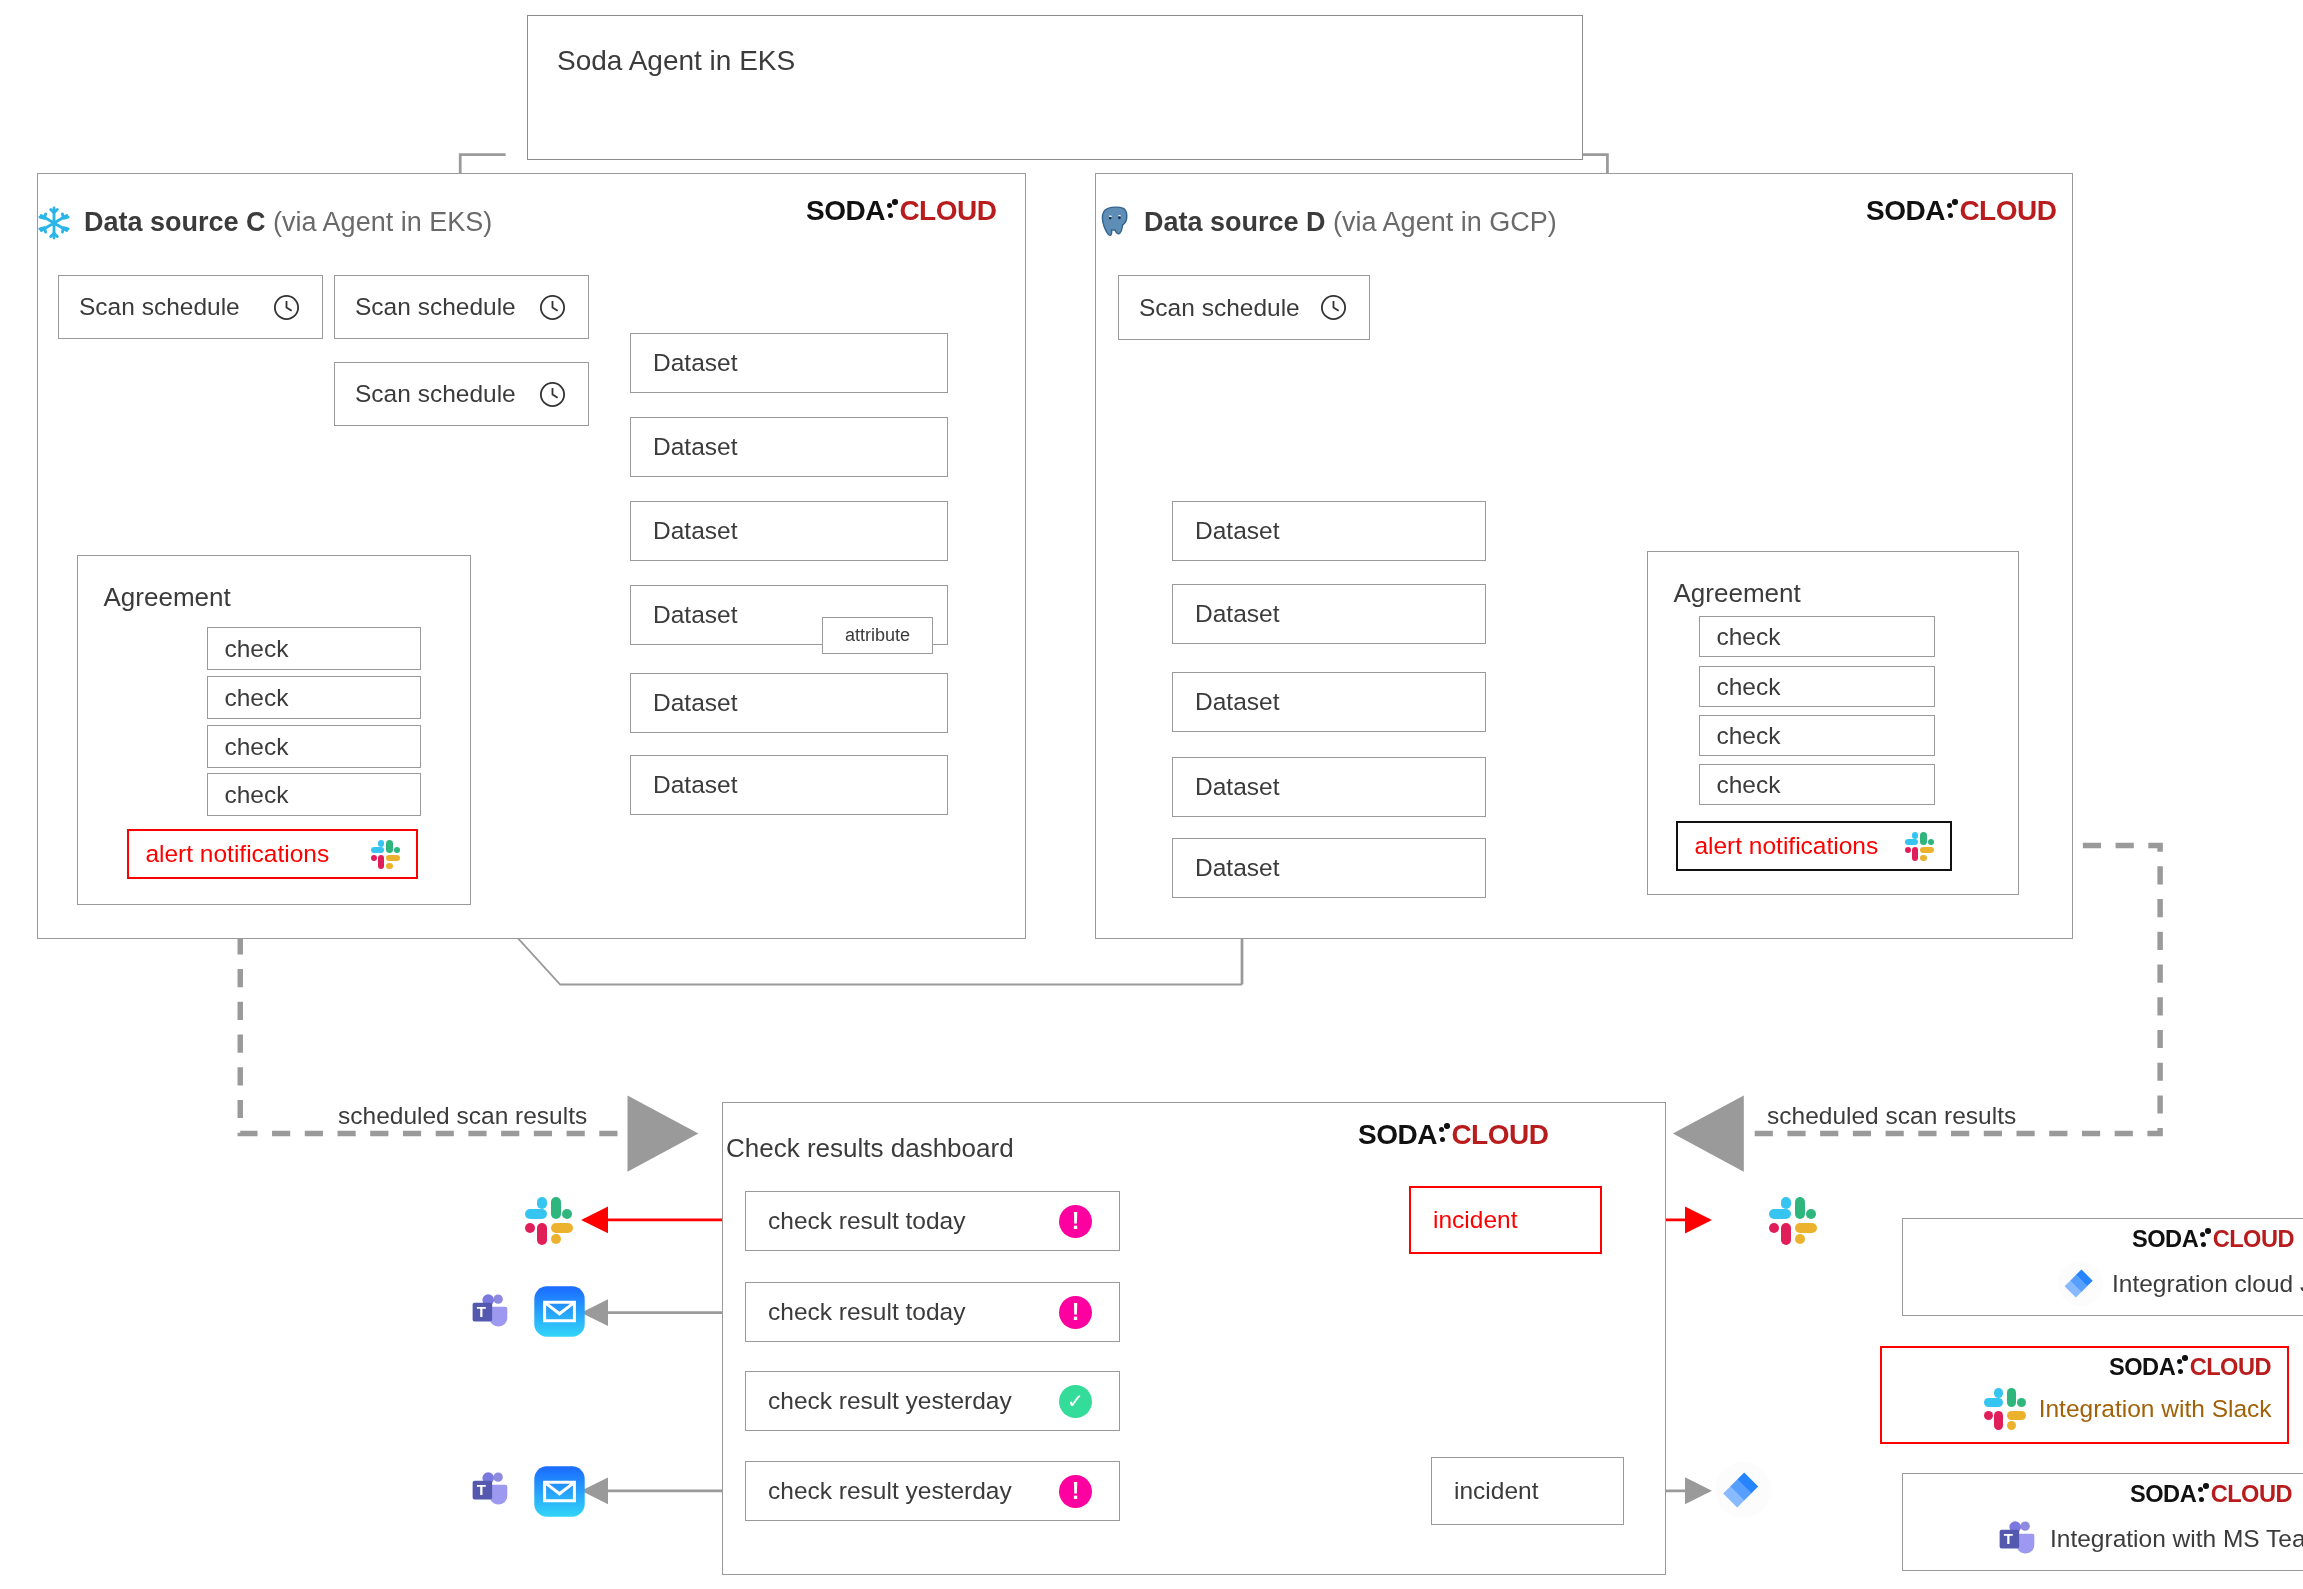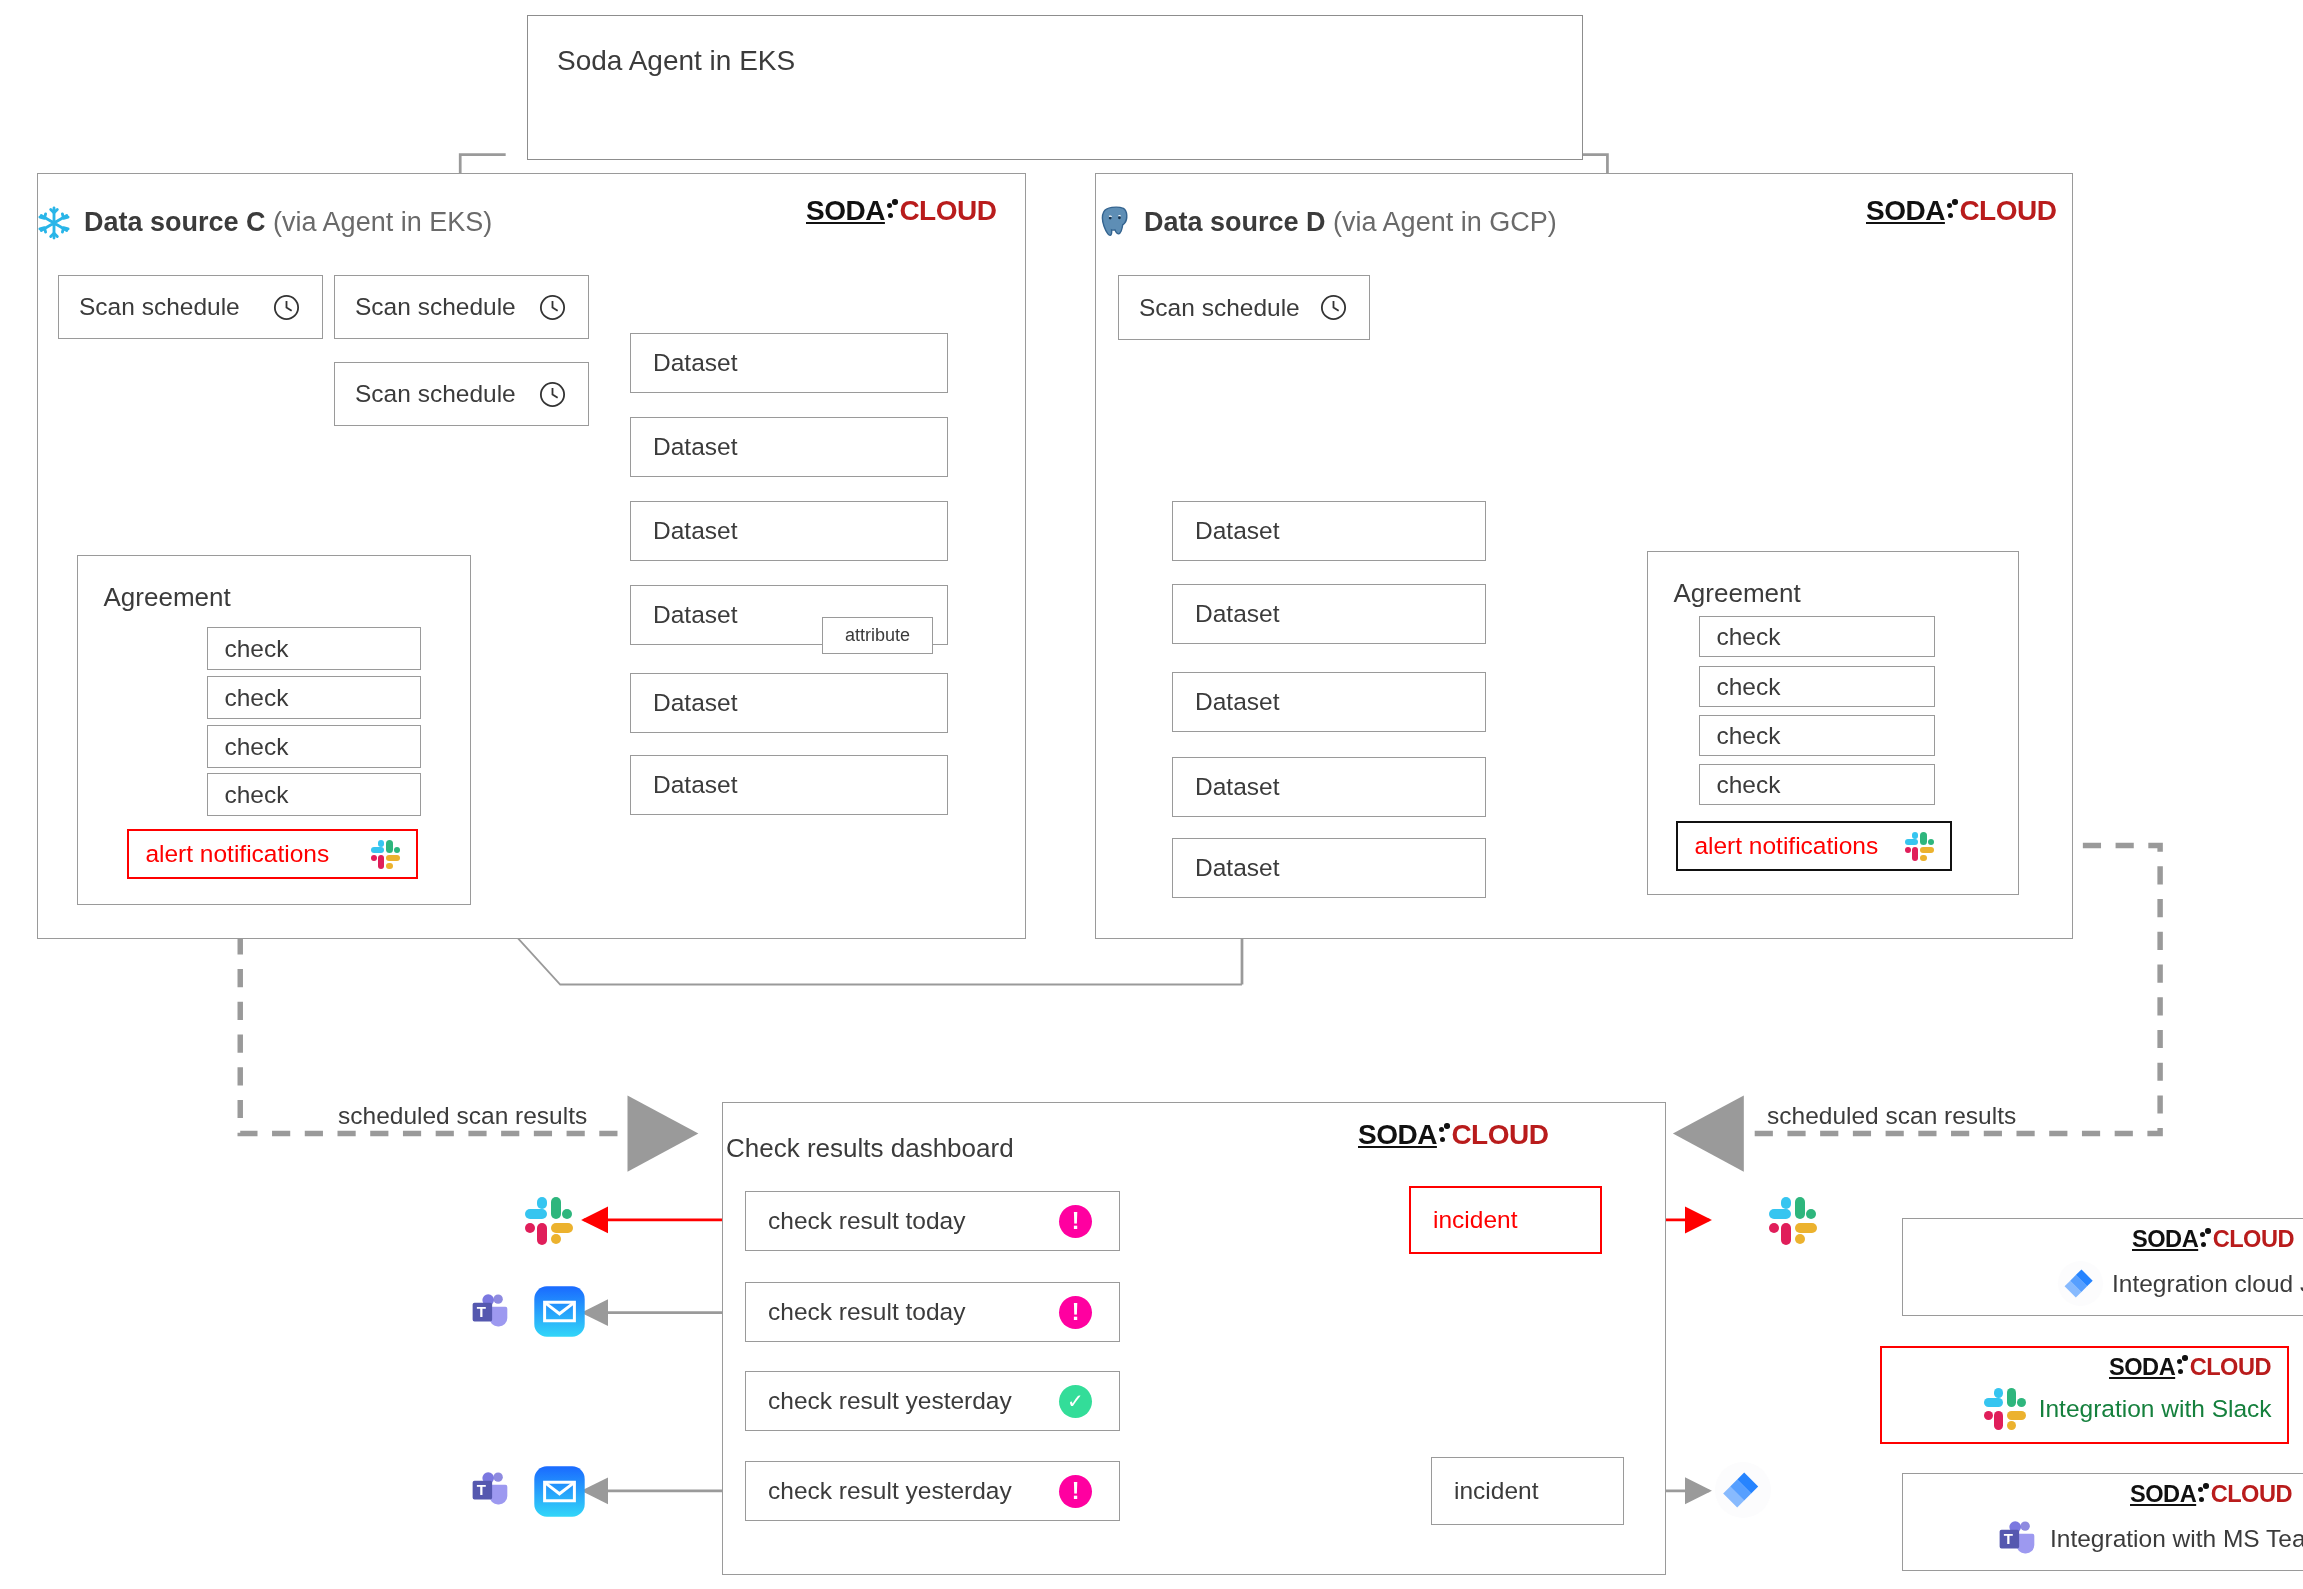--- a/index.html
+++ b/index.html
@@ -4,21 +4,21 @@
 <style>
   html,body{margin:0;padding:0;background:#ffffff;}
   body{width:2304px;height:1589px;position:relative;overflow:hidden;
        font-family:"Liberation Sans","DejaVu Sans",sans-serif;color:#3b3b3b;}
   .abs{position:absolute;box-sizing:border-box;}
   .box{border:1.8px solid #9a9a9a;background:#ffffff;margin-left:22px;}
   .lbl{font-size:24.5px;color:#3b3b3b;white-space:nowrap;}
   .ctr{display:flex;align-items:center;}
   
   .soda{display:flex;align-items:center;font-weight:900;font-size:28px;letter-spacing:-0.5px;}
-  .soda .k{color:#111111;text-decoration:underline;}
+  .soda .k{color:#111111;}
   .soda .g{color:#b91c1c;}
   .soda .dots{display:inline-block;width:12.7px;height:23.6px;position:relative;margin:0 0.9px;}
   .soda .dots i{position:absolute;background:#111;border-radius:50%;width:5.5px;height:5.5px;}
   .soda .dots i:nth-child(1){left:0.9px;top:3.6px;}
   .soda .dots i:nth-child(2){left:6.4px;top:0px;}
   .soda .dots i:nth-child(3){left:1.8px;top:13.6px;}
   
   .slack{position:relative;display:inline-block;}
   .slack span{position:absolute;border-radius:90px;}
   
@@ -450,21 +450,21 @@
     <span class="slack" style="width:42px;height:42px;">
       <span style="background:#36c5f0;left:0;top:10px;width:19px;height:9px;"></span>
       <span style="background:#36c5f0;left:10px;top:0px;width:9px;height:10px;"></span>
       <span style="background:#2eb67d;left:23px;top:0px;width:9px;height:19px;"></span>
       <span style="background:#2eb67d;left:33px;top:10px;width:9px;height:9px;"></span>
       <span style="background:#ecb22e;left:23px;top:23px;width:19px;height:9px;"></span>
       <span style="background:#ecb22e;left:23px;top:33px;width:9px;height:9px;"></span>
       <span style="background:#e01e5a;left:10px;top:23px;width:9px;height:19px;"></span>
       <span style="background:#e01e5a;left:0px;top:23px;width:9px;height:9px;"></span>
     </span>
-    <span class="lbl" style="margin-left:12.7px;color:#15803d;">Integration with Slack</span>
+    <span class="lbl" style="margin-left:12.7px;color:#a16207;">Integration with Slack</span>
   </div>
 </div>
 
 <div class="abs box" style="left:1880px;top:1473px;width:409px;height:98px;">
   <div class="abs soda" style="left:227px;top:7.3px;font-size:23.6px;">
     <span class="k">SODA</span>
     <span class="dots">
         <i></i>
         <i></i>
         <i></i>

